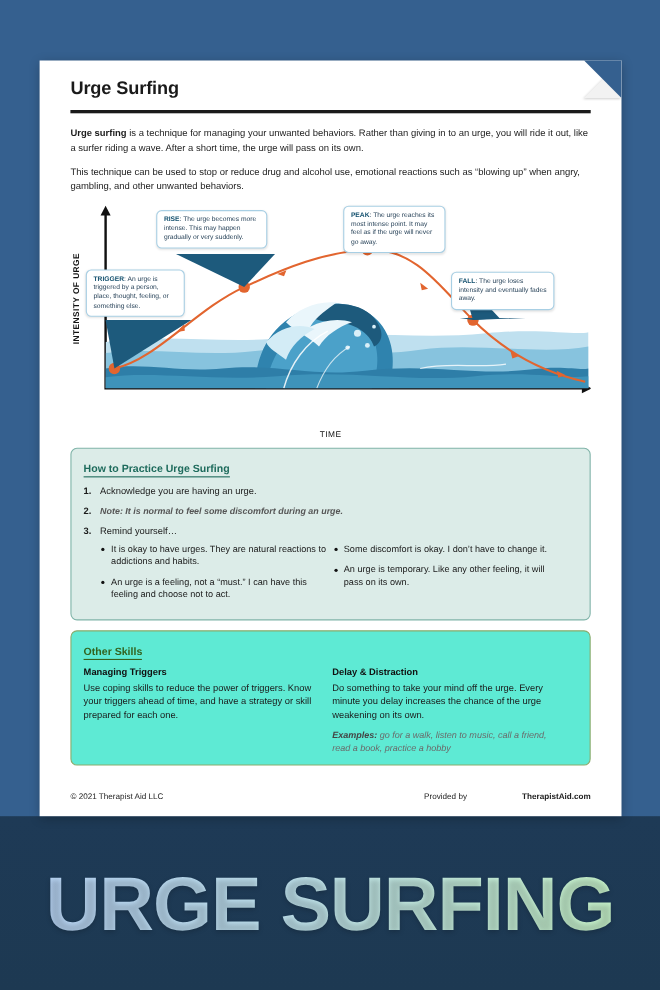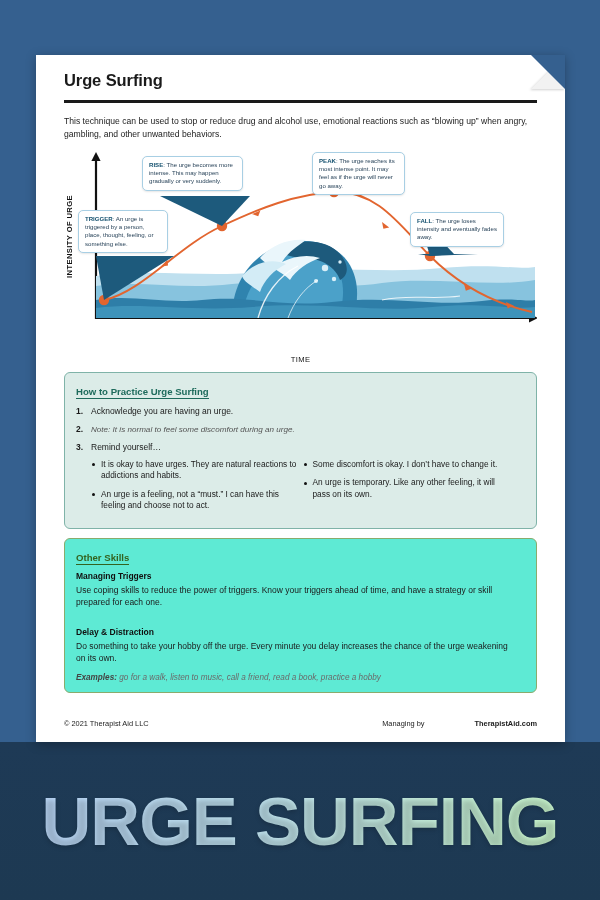--- a/index.html
+++ b/index.html
@@ -65,30 +65,30 @@
   #box-other    { background:#5eead4; border:1px solid #8aab6c; margin-top:9px; }
   .box-head { display:inline-block; font-size:9.6px; font-weight:bold;
               padding-bottom:1px; margin-bottom:6px; }
   #h-practice { color:#1e6b5c; border-bottom:1.4px solid #1e6b5c; }
   #h-other    { color:#33631f; border-bottom:1.4px solid #33631f; }
 
   ol.steps { list-style:none; }
   ol.steps > li { display:flex; font-size:8.5px; line-height:12.5px; color:#1a1a1a;
                   margin-bottom:5px; }
   ol.steps > li .num { width:15px; flex:0 0 15px; font-weight:bold; }
-  .note { display:block; font-style:italic; color:#555; font-size:8.1px; margin-top:1px; }
+  .note { display:block; font-style:italic; color:#555; font-size:8.1px; margin-top:1px;font-weight:bold; }
 
   #sub-bullets { display:flex; gap:4px; margin:3px 0 0 15px; }
   #sub-bullets ul { list-style:none; flex:1; }
   #sub-bullets li { position:relative; padding-left:10px; font-size:8.3px;
                     line-height:11.6px; color:#1a1a1a; margin-bottom:7px; }
   #sub-bullets li::before { content:""; position:absolute; left:1px; top:4.5px;
                     width:3px; height:3px; border-radius:50%; background:#111; }
 
-  #skill-cols { display:flex; gap:18px;flex-direction:column; }
+  #skill-cols { display:flex; gap:18px; }
   .skill-col { flex:1; }
   .skill-title { font-size:8.5px; font-weight:bold; color:#101010; margin-bottom:3px; }
   .skill-body  { font-size:8.5px; line-height:12.4px; color:#1a1a1a; }
   .skill-ex { font-size:8.2px; line-height:11.6px; font-style:italic; color:#6a6a6a;
               margin-top:7px; }
   .skill-ex b { font-style:italic; font-weight:bold; color:#444; }
 
   
   #footer { position:absolute; left:28px; right:28px; bottom:14px;
             display:flex; justify-content:space-between; 
@@ -115,20 +115,21 @@
 
 <div id="page">
 
   <div id="fold-page"></div>
   <div id="fold-shadow"></div>
 
   <div class="pad">
     <div id="title">Urge Surfing</div>
     <div id="rule"></div>
 
+    <p class="para"><b>Urge surfing</b><span> is a technique for managing your unwanted behaviors. Rather than giving in to an urge, you will ride it out, like a surfer riding a wave. After a short time, the urge will pass on its own.</span></p>
 
     <p class="para">This technique can be used to stop or reduce drug and alcohol use, emotional reactions such as “blowing up” when angry, gambling, and other unwanted behaviors.</p>
   </div>
 
   <div id="chart-wrap">
 
     <div id="ylabel">INTENSITY OF URGE</div>
     <div id="xlabel">TIME</div>
 
     <div id="plot">
@@ -244,27 +245,27 @@
   <div class="box" id="box-other">
     <div class="box-head" id="h-other">Other Skills</div>
 
     <div id="skill-cols">
       <div class="skill-col">
         <div class="skill-title">Managing Triggers</div>
         <div class="skill-body">Use coping skills to reduce the power of triggers. Know your triggers ahead of time, and have a strategy or skill prepared for each one.</div>
       </div>
       <div class="skill-col">
         <div class="skill-title">Delay &amp; Distraction</div>
-        <div class="skill-body">Do something to take your hobby off the urge. Every minute you delay increases the chance of the urge weakening on its own.</div>
+        <div class="skill-body">Do something to take your mind off the urge. Every minute you delay increases the chance of the urge weakening on its own.</div>
         <div class="skill-ex"><b>Examples:</b><span> go for a walk, listen to music, call a friend, read a book, practice a hobby</span></div>
       </div>
     </div>
   </div>
 
   <div id="footer">
     <span>© 2021 Therapist Aid LLC</span>
-    <span><span>Managing by </span><b>TherapistAid.com</b></span>
+    <span><span>Provided by </span><b>TherapistAid.com</b></span>
   </div>
 </div>
 
 <div id="banner">
   <div id="banner-text">URGE SURFING</div>
 </div>
 
 </body></html>

